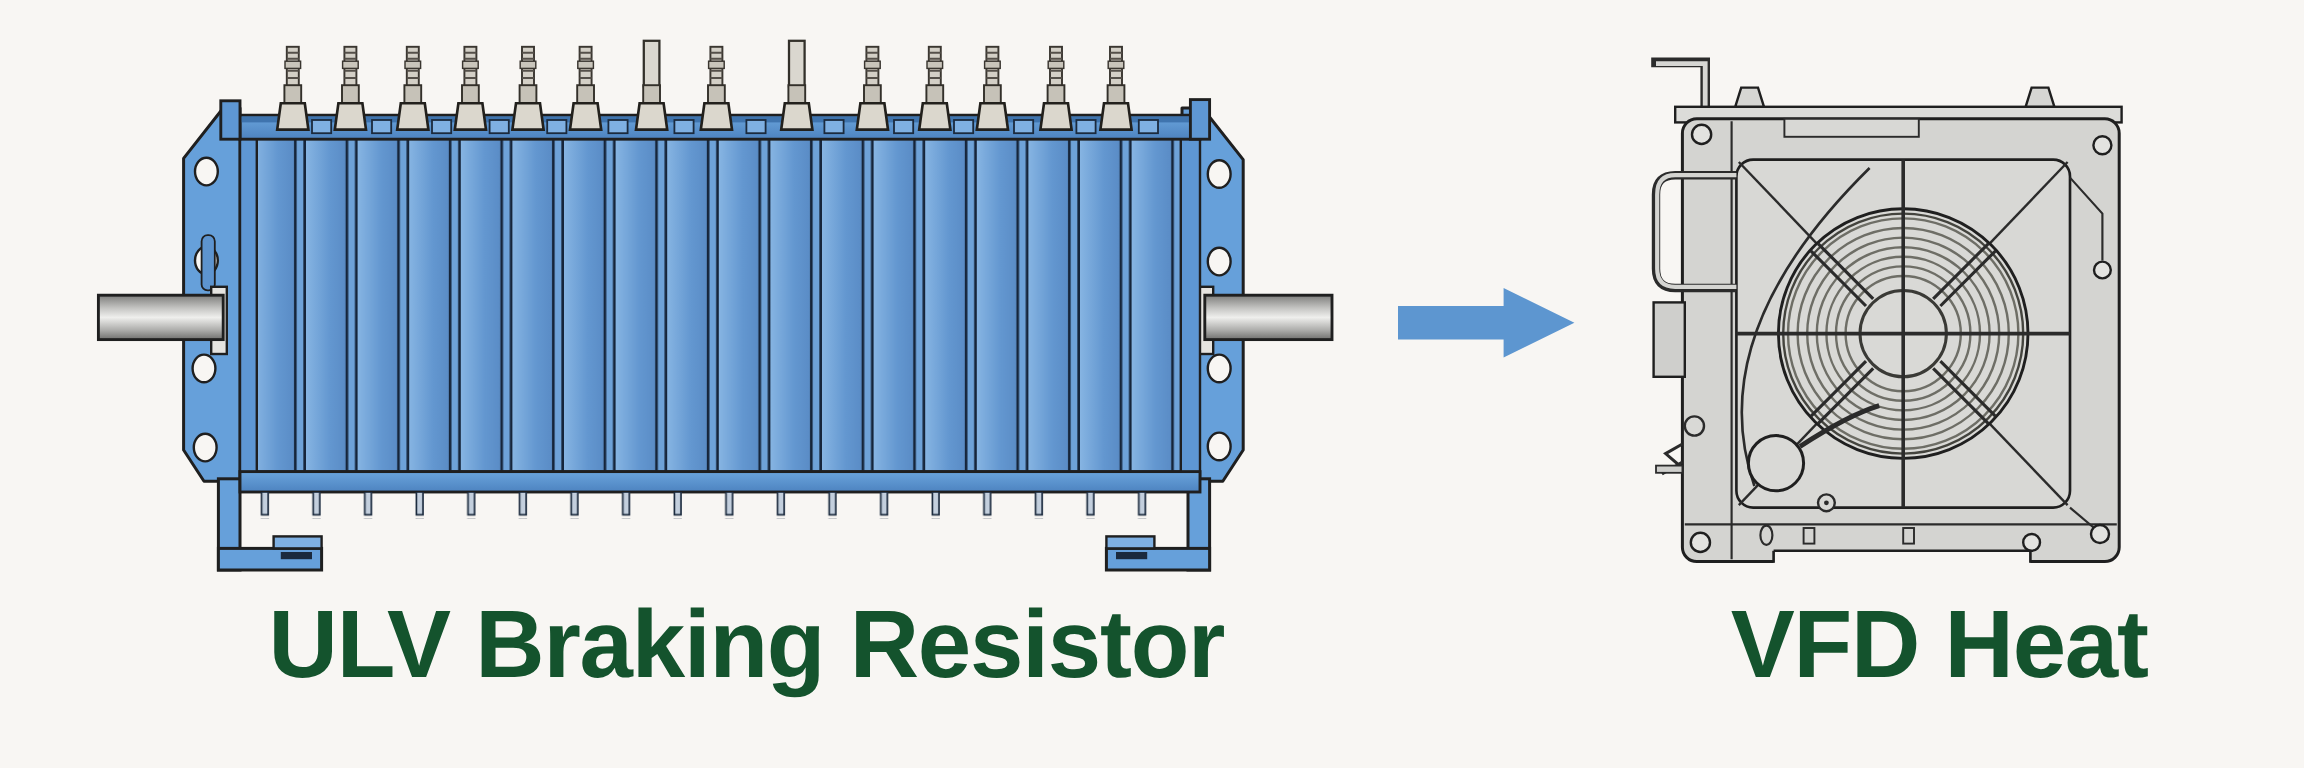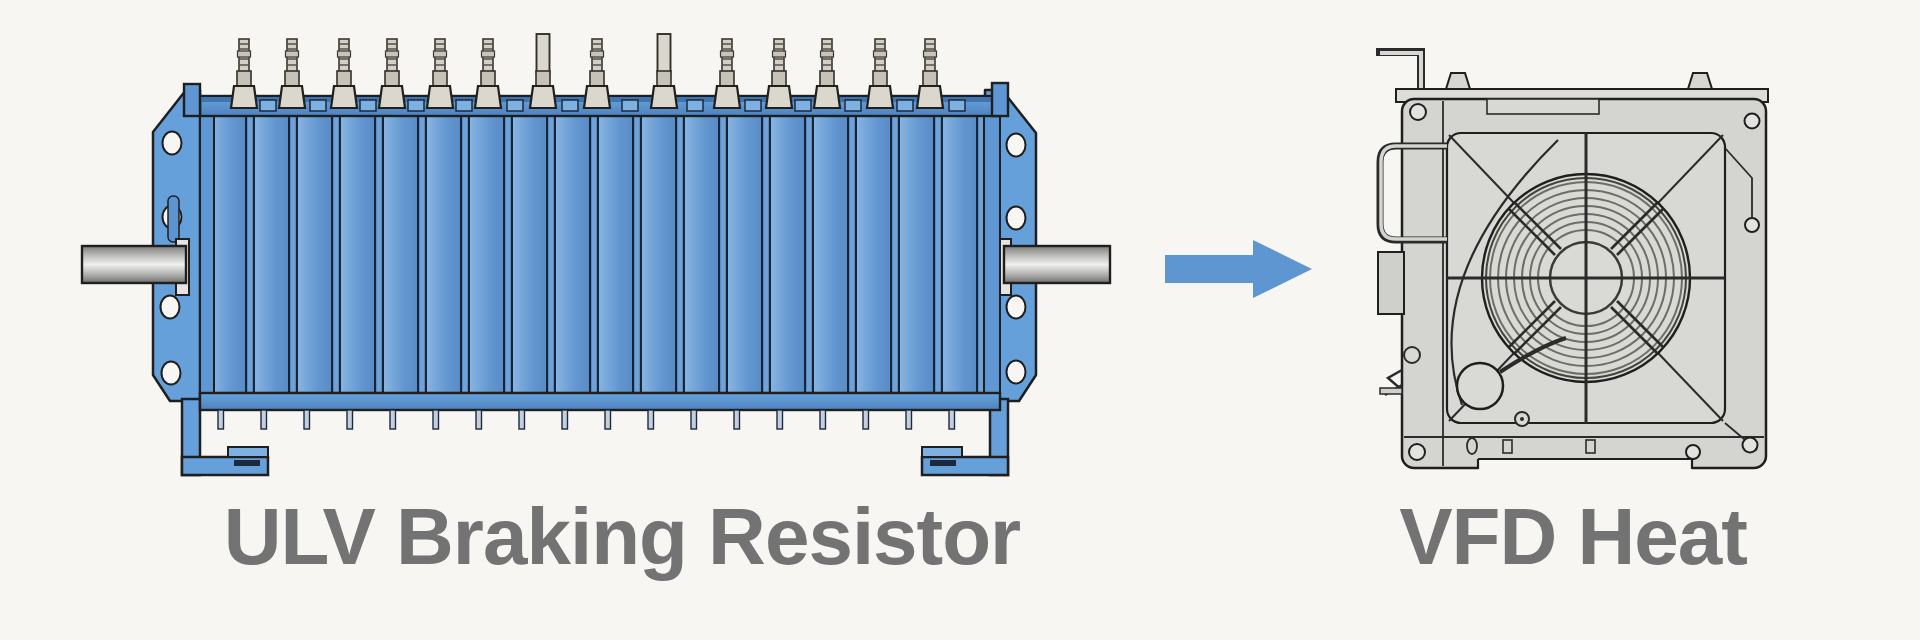--- a/index.html
+++ b/index.html
@@ -13,26 +13,26 @@
   }
   #scene{position:absolute;left:0;top:0;}
   .caption{
     position:absolute;
     top:497px;
     height:110px;
     text-align:center;
     font-weight:700;
     font-size:80px;
     letter-spacing:-1px;
-    color:#737373;
+    color:#14532d;
     white-space:nowrap;
     line-height:1.0;
   }
   #caption-left{left:157px;width:930px;}
-  #caption-right{left:1323px;width:500px;text-align:center;}
+  #caption-right{left:1366px;width:500px;text-align:center;}
 </style>
 </head>
 <body>
 
 <div id="canvas">
 
   <svg id="scene" width="1920" height="640" viewBox="0 0 1920 640">
     <defs>
       <linearGradient id="shaftG" x1="0" y1="0" x2="0" y2="1">
         <stop offset="0" stop-color="#7d7d7b"></stop>

